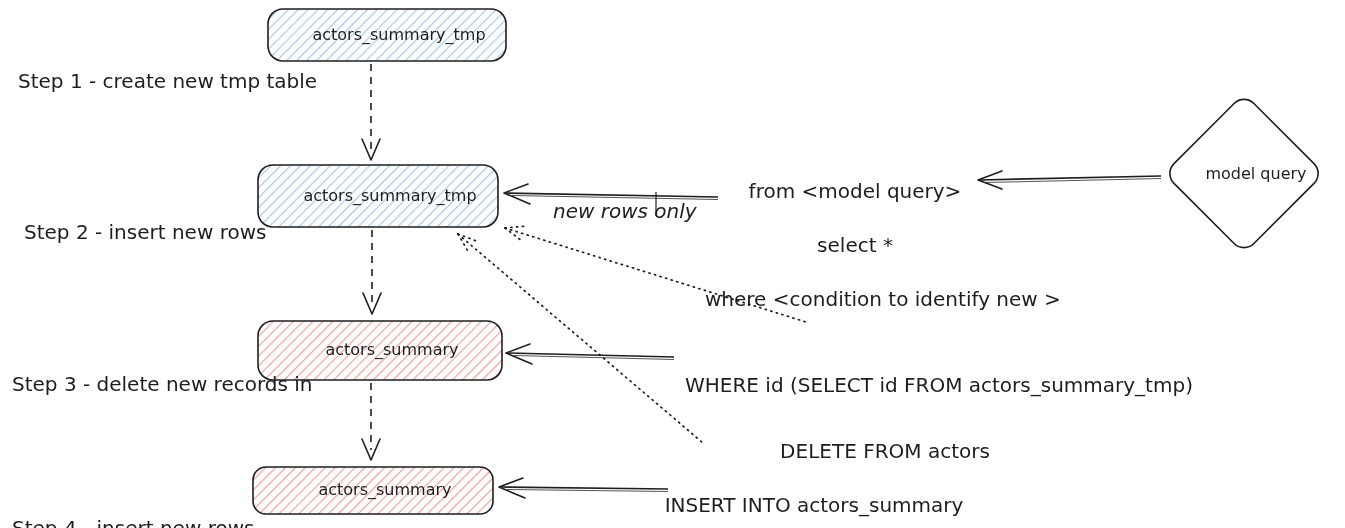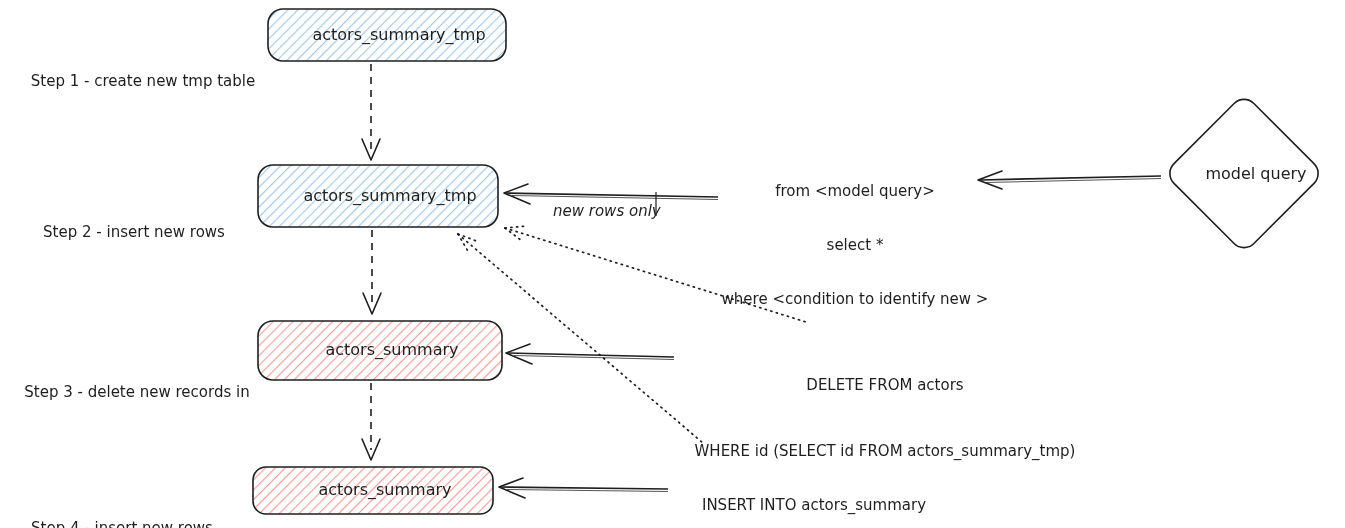--- a/index.html
+++ b/index.html
@@ -1,21 +1,21 @@
 <!DOCTYPE html>
 <html><head>
 <meta charset="utf-8">
 <style>
   html,body{margin:0;padding:0;background:#fff;}
   .stage{
     position:relative;width:1345px;height:528px;background:#ffffff;overflow:hidden;
     font-family:"DejaVu Sans", sans-serif;color:#1e1e1e;
   }
   .stage svg{position:absolute;left:0;top:0;}
-  .txt{position:absolute;font-size:15px;line-height:21px;white-space:pre;color:#1e1e1e;}
+  .txt{position:absolute;font-size:20px;line-height:21px;white-space:pre;color:#1e1e1e;}
   .center{text-align:center;padding-left:12px;}
   .node-label{font-size:16px;line-height:20px;}
   .sql{line-height:22px;}
   .sel{line-height:18px;}
   .ink{stroke:#1e1e1e;fill:none;}
   .border{stroke:#1e1e1e;stroke-width:1.6;}
   .dash{stroke-dasharray:7 6;stroke-width:1.6;}
   .solidline{stroke-width:1.7;}
   .ghost{stroke-width:0.9;opacity:0.85;}
   .dotted{stroke-dasharray:1.2 4.6;stroke-linecap:round;stroke-width:1.7;}
@@ -90,21 +90,21 @@
 
     <line class="ink" x1="656" y1="192" x2="656" y2="216" stroke-width="1.2"></line>
   </svg>
 
   <div class="txt center" style="left:6px;top:29px;width:250px;">
     <span class="line">Step 1 - create new tmp table</span>
   </div>
   <div class="txt center" style="left:12px;top:180px;width:220px;">
     <span class="line">Step 2 - insert new rows</span>
   </div>
-  <div class="txt center" style="left:0px;top:340px;width:250px;">
+  <div class="txt center" style="left:0px;top:332px;width:250px;">
     <span class="line">Step 3 - delete new records in</span>
   </div>
   <div class="txt center" style="left:0px;top:476px;width:220px;">
     <span class="line">Step 4 - insert new rows</span>
     
   </div>
 
   <div class="txt center node-label" style="left:268px;top:25px;width:238px;">actors_summary_tmp</div>
   <div class="txt center node-label" style="left:258px;top:186px;width:240px;">actors_summary_tmp</div>
   <div class="txt center node-label" style="left:258px;top:340px;width:244px;">actors_summary</div>
@@ -113,22 +113,22 @@
 
   <div class="txt center sel" style="left:693px;top:146px;width:300px;">
     <span class="line">from &lt;model query&gt;</span>
     <span class="line">select *</span>
     <span class="line">where &lt;condition to identify new &gt;</span>
   </div>
 
   <div class="txt" style="left:553px;top:201px;font-style:italic;">new rows only</div>
 
   <div class="txt center sql" style="left:673px;top:330px;width:400px;">
+    <span class="line">WHERE id (SELECT id FROM actors_summary_tmp)</span>
     <span class="line">DELETE FROM actors</span>
-    <span class="line">WHERE id (SELECT id FROM actors_summary_tmp)</span>
   </div>
 
   <div class="txt center sql" style="left:647px;top:450px;width:310px;">
     <span class="line">INSERT INTO actors_summary</span>
     
   </div>
 
 </div>
 
 </body></html>

